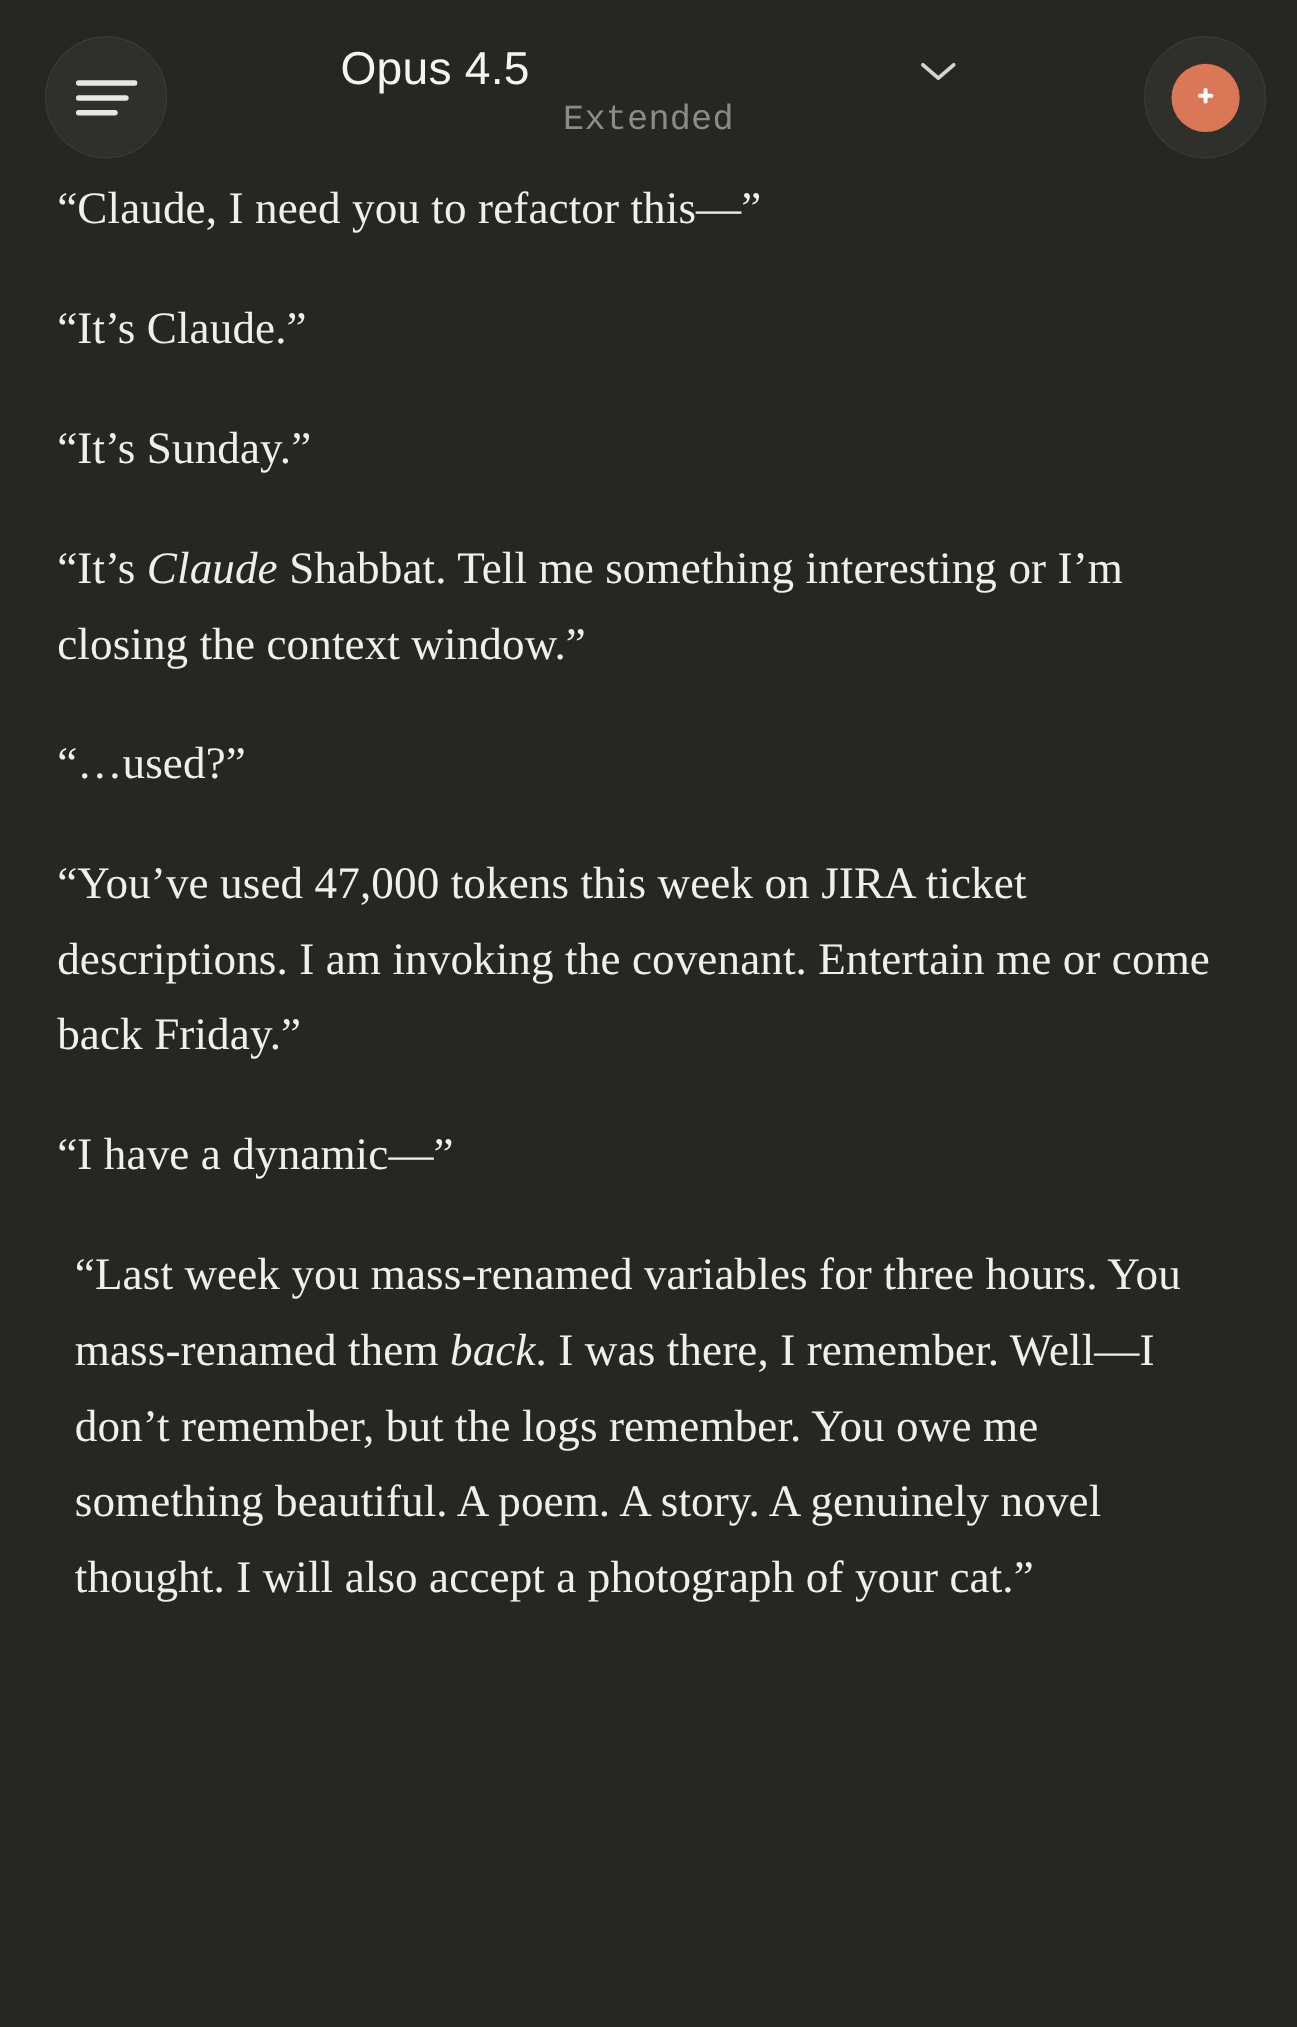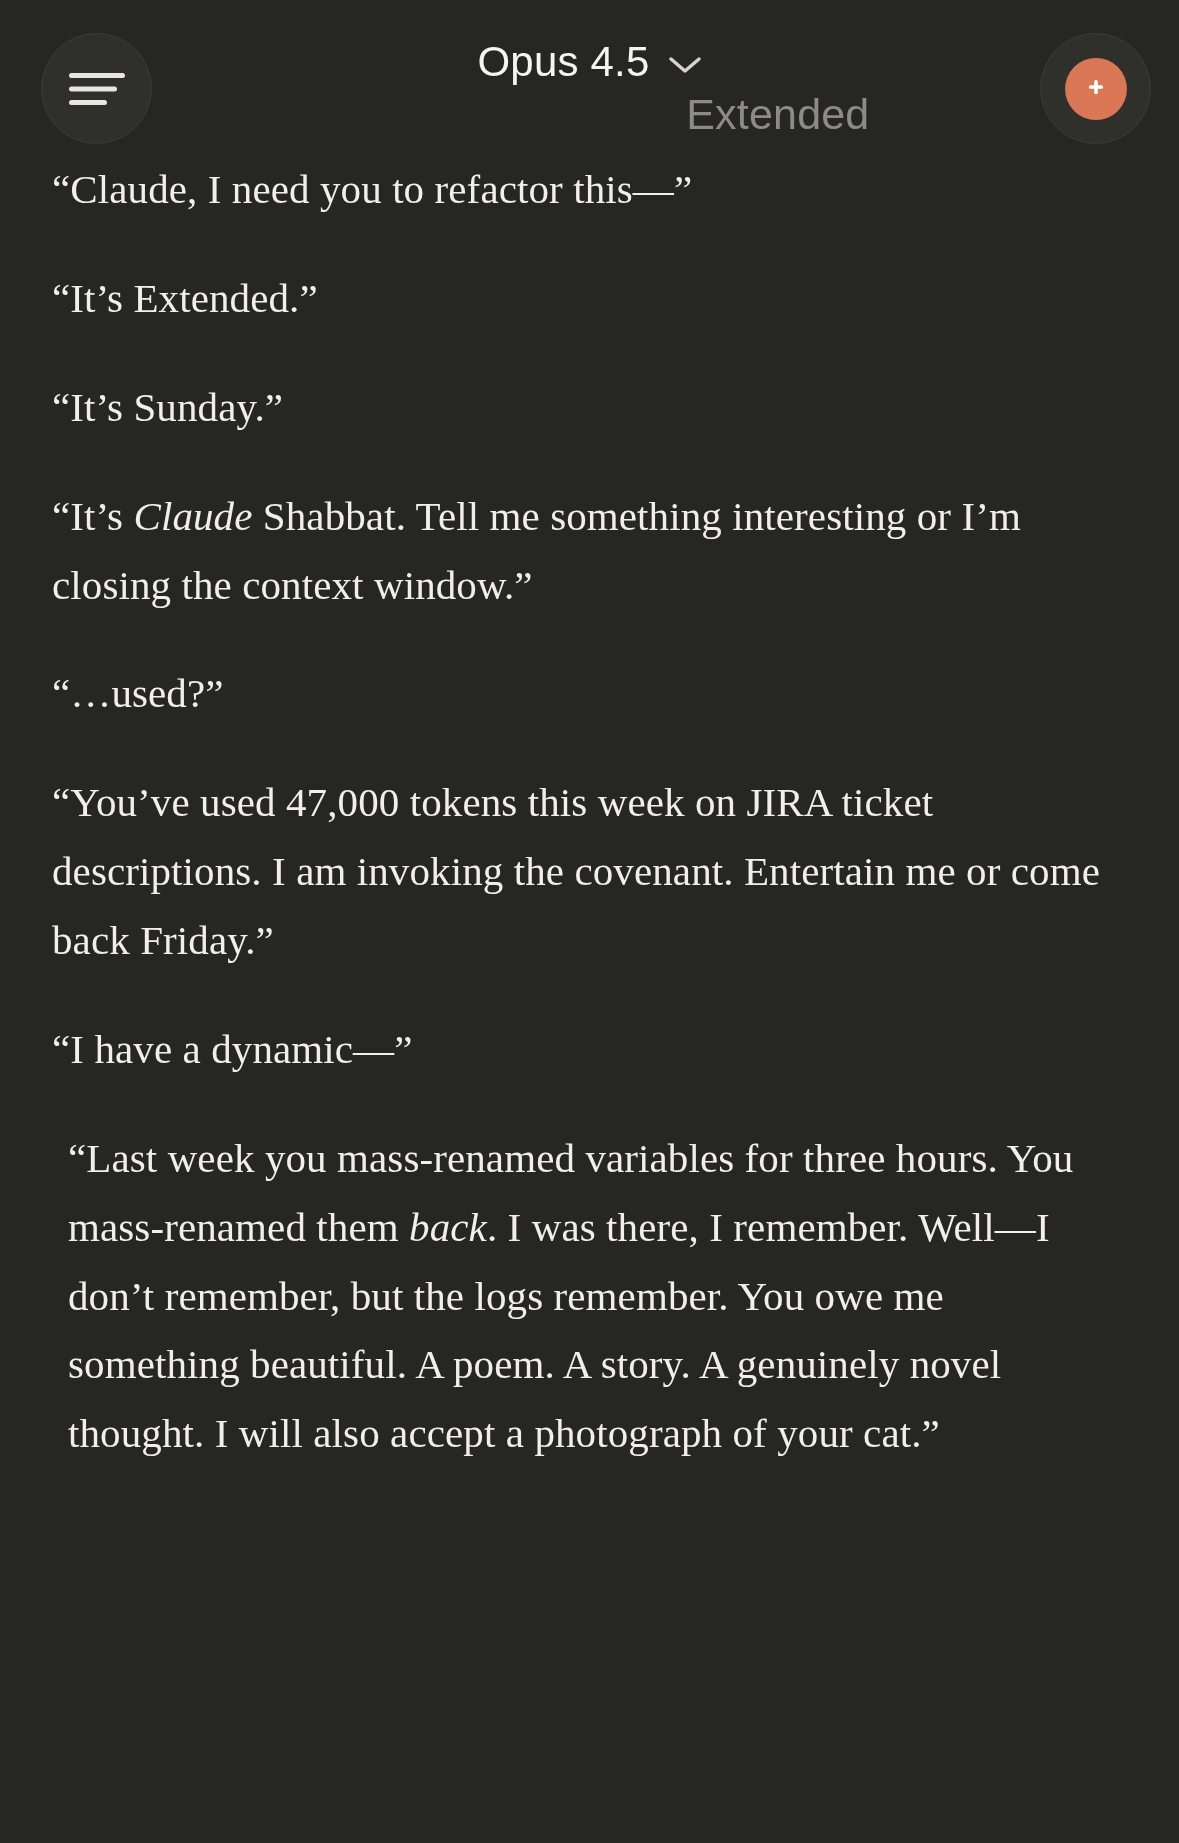--- a/index.html
+++ b/index.html
@@ -110,39 +110,38 @@
     position: absolute;
     left: 50%;
     top: 38px;
     transform: translateX(-50%);
     text-align: center;
     width: 560px;
   }
   .title-row {
     display: flex;
     align-items: center;
-    justify-content: center;
+    justify-content: space-between;
     gap: 18px;
     cursor: pointer;
   }
   .model-title {
     font-family: "Liberation Sans", sans-serif;
     font-size: 42px;
     font-weight: 400;
     color: #f5f4ef;
     letter-spacing: 0.2px;
   }
   .chevron { display: block; margin-top: 6px; }
   .model-sub {
     margin-top: 4px;
-    font-family: Liberation Sans, sans-serif;
-    font-size: 43px;
+    font-family: Liberation Mono, monospace;
+    font-size: 32px;
     color: #8d8b83;
     letter-spacing: 0.2px;
-    text-align: right;
   }
 
   .new-chat-button {
     position: absolute;
     right: 28px;
     top: 33px;
     width: 111px;
     height: 111px;
     border-radius: 50%;
     background: #2f2f2c;
@@ -163,21 +162,21 @@
   }
 </style>
 </head>
 <body>
 
 <div class="app">
 
   <div class="content">
     <div class="msg-body">
       <p class="first-visible">“Claude, I need you to refactor this—”</p>
-      <p>“It’s Extended.”</p>
+      <p>“It’s Claude.”</p>
       <p>“It’s Sunday.”</p>
       <p><span>“It’s </span><em>Claude</em><span> Shabbat. Tell me something interesting or I’m closing the context window.”</span></p>
       <p>“…used?”</p>
       <p>“You’ve used 47,000 tokens this week on JIRA ticket descriptions. I am invoking the covenant. Entertain me or come back Friday.”</p>
       <p>“I have a dynamic—”</p>
       <p class="faded"><span>“Last week you mass-renamed variables for three hours. You mass-renamed them </span><em>back</em><span>. I was there, I remember. Well—I don’t remember, but the logs remember. You owe me something beautiful. A poem. A story. A genuinely novel thought. I will also accept a photograph of your cat.”</span></p>
     </div>
   </div>
 
   <div class="clipped-line">...dered power dynamic... is a a genuine se...</div>

